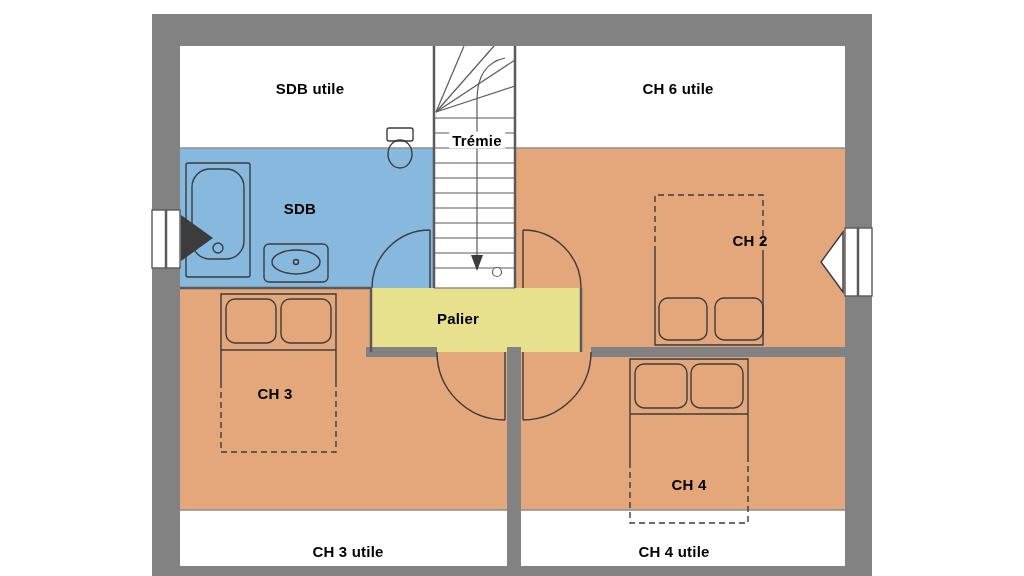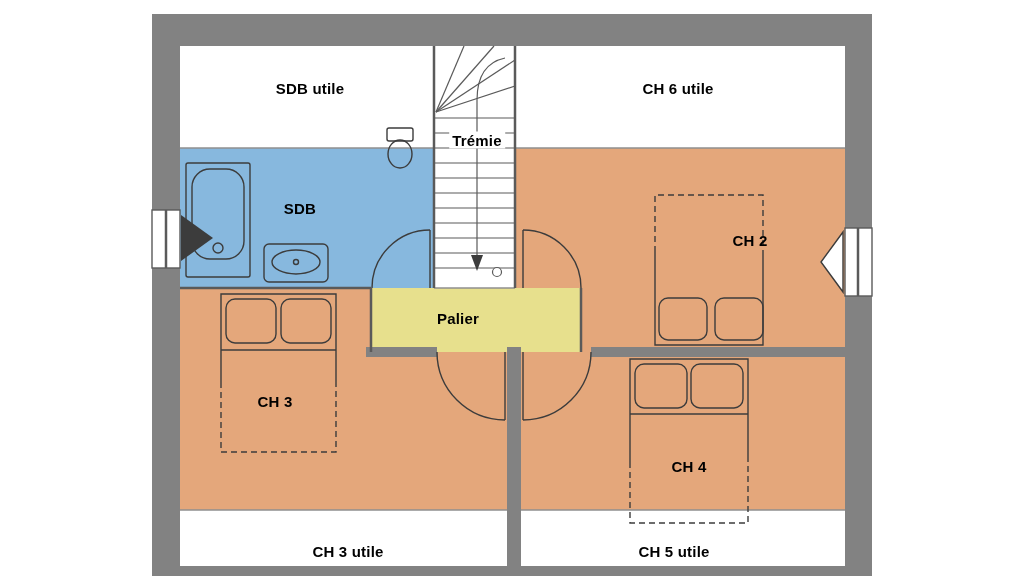--- a/index.html
+++ b/index.html
@@ -153,17 +153,17 @@
       <polygon points="843,232 843,292 821,262" fill="#fff" stroke="#3c3c3c" stroke-width="1.4"></polygon>
     </g>
   </svg>
 
   <div class="lbl" style="left:310px;top:88px;">SDB utile</div>
   <div class="lbl" style="left:678px;top:88px;">CH 6 utile</div>
   <div class="lbl knockout" style="left:477px;top:140px;">Trémie</div>
   <div class="lbl" style="left:300px;top:208px;">SDB</div>
   <div class="lbl" style="left:710px;top:240px;margin-left:40px;">CH 2</div>
   <div class="lbl" style="left:458px;top:318px;">Palier</div>
-  <div class="lbl" style="left:275px;top:393px;margin-top:8px;">CH 3</div>
-  <div class="lbl" style="left:689px;top:466px;">CH 4</div>
+  <div class="lbl" style="left:275px;top:393px;">CH 3</div>
+  <div class="lbl" style="left:689px;top:484px;">CH 4</div>
   <div class="lbl" style="left:348px;top:551px;text-align:right;">CH 3 utile</div>
-  <div class="lbl" style="left:674px;top:551px;">CH 5 utile</div>
+  <div class="lbl" style="left:674px;top:551px;">CH 4 utile</div>
 </div>
 
 </body></html>

